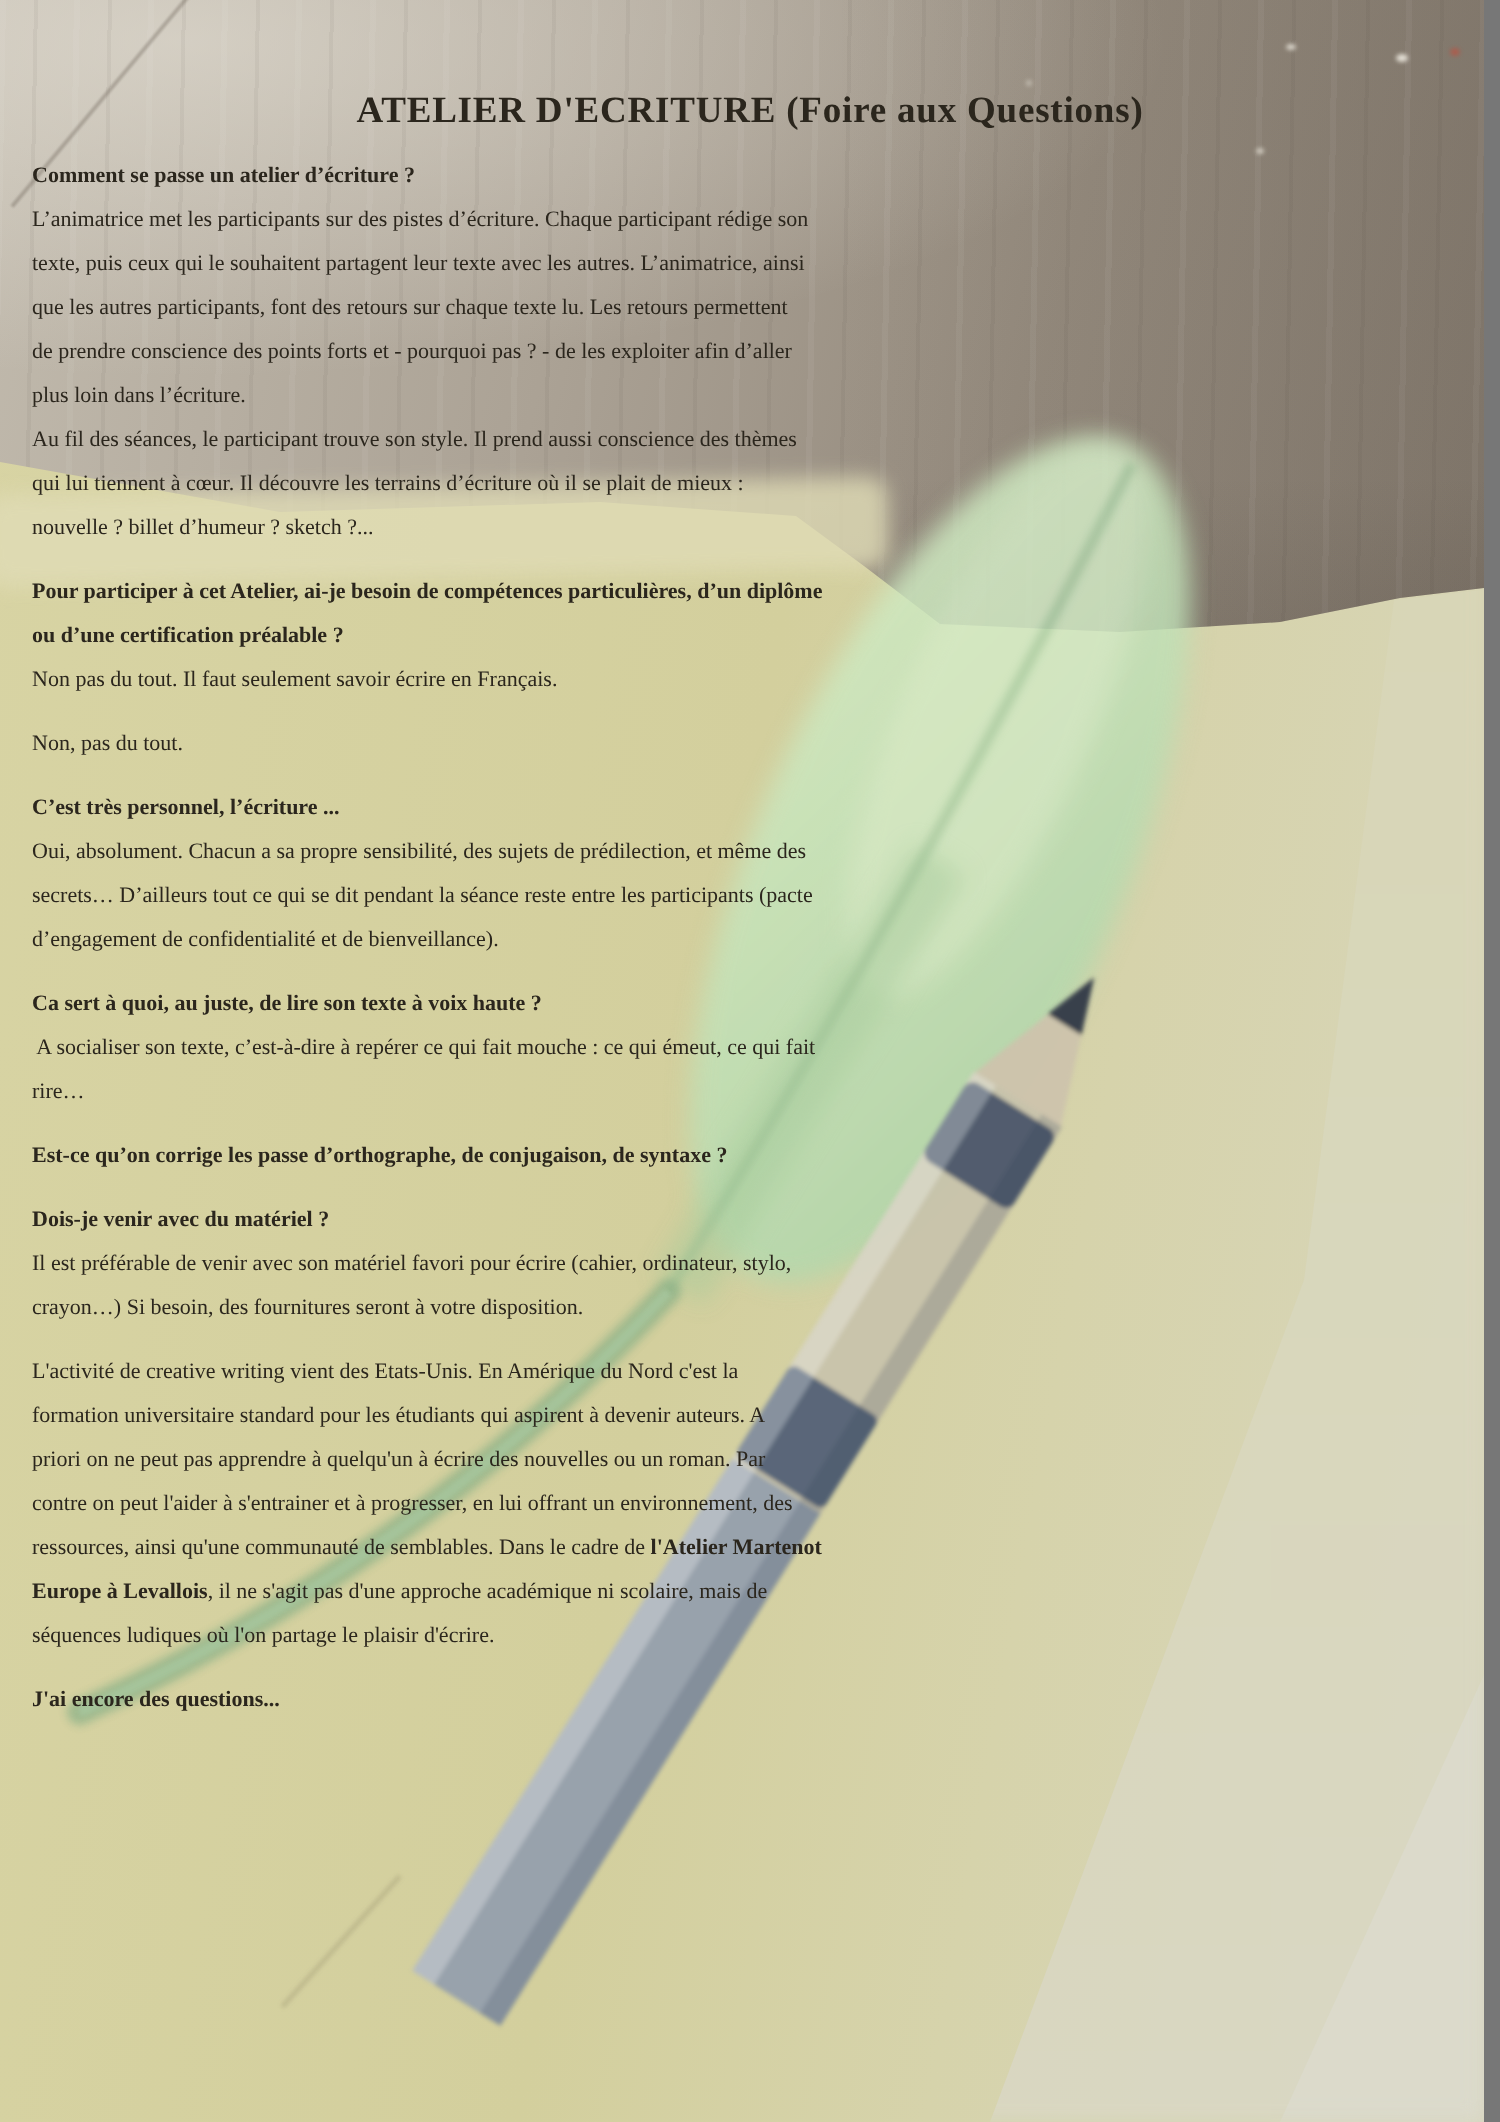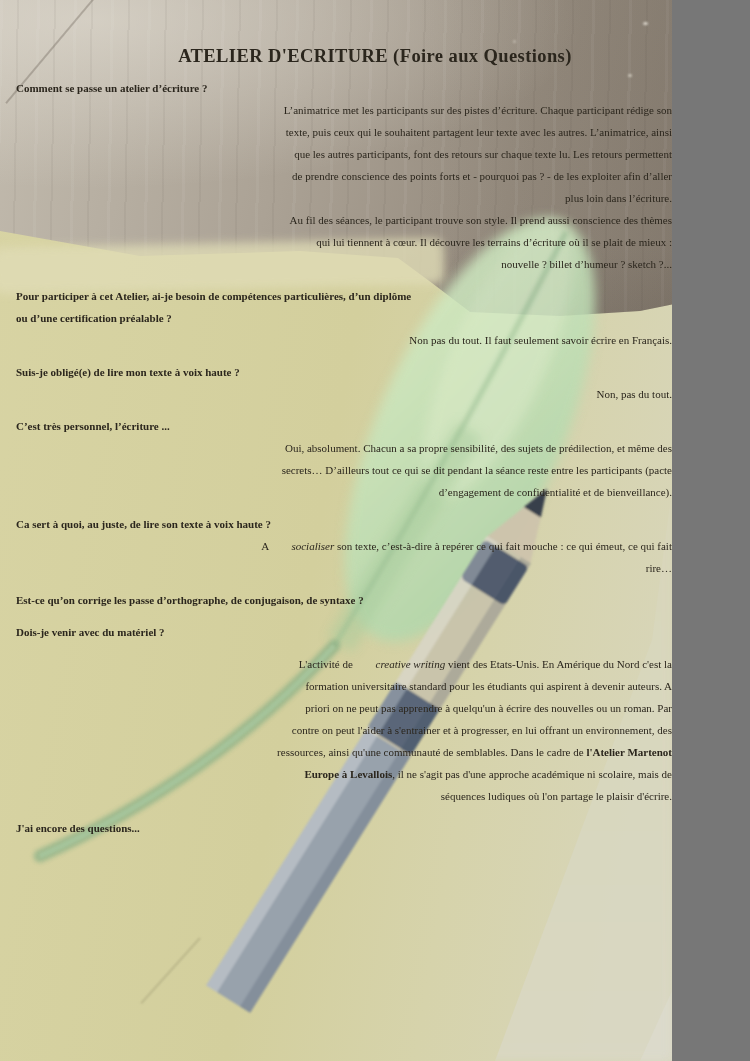--- a/index.html
+++ b/index.html
@@ -1,17 +1,17 @@
 <!DOCTYPE html>
 <html><head>
 <meta charset="utf-8">
 <style>
   html,body{margin:0;padding:0;background:#777;}
   .page{
-    position:relative;width:672px;height:1061px;overflow:hidden;
+    position:relative;width:742px;height:1061px;overflow:hidden;
     font-family:"Liberation Serif","DejaVu Serif",serif;
     color:#2b261d;
   }
   
   .bg, .bg > *{position:absolute;}
   .bg{inset:0;}
   .bg-paper{
     inset:0;
     background:linear-gradient(100deg,#d8d4a4 0%,#d3cf9d 48%,#d6d3ab 70%,#d8d6bd 100%);
   }
@@ -71,22 +71,22 @@
   .title{
     position:relative;left:-16px;width:750px;margin:0 0 10px 0;
     font-size:18.5px;line-height:22px;font-weight:700;text-align:center;
     letter-spacing:.4px;white-space:pre;
   }
   .sec{margin:10px 0 0 0;}
   .q,.a{
     margin:0;font-size:11px;line-height:22px;white-space:pre;
   }
   .q{font-weight:700;}
-  .a{font-weight:400;text-align:right;}
-  .seg-i{font-style:italic;margin-left:20px;}
+  .a{font-weight:400;}
+  .seg-i{}
   .seg-b{font-weight:700;}
 </style>
 </head>
 <body>
 
 <div class="page">
 
   <div class="bg">
     <div class="bg-paper"></div>
     <div class="bg-paper-light"></div>
@@ -155,21 +155,20 @@
 nouvelle ? billet d’humeur ? sketch ?...</span></p>
     </section>
 
     <section class="sec">
       <h2 class="q">Pour participer à cet Atelier, ai-je besoin de compétences particulières, d’un diplôme
 ou d’une certification préalable ?</h2>
       <p class="a"><span>Non pas du tout. Il faut seulement savoir écrire en Français.</span></p>
     </section>
 
     <section class="sec">
-      <h2 class="q">Suis-je obligé(e) de lire mon texte à voix haute ?</h2>
       <p class="a"><span>Non, pas du tout.</span></p>
     </section>
 
     <section class="sec">
       <h2 class="q">C’est très personnel, l’écriture ...</h2>
       <p class="a"><span>Oui, absolument. Chacun a sa propre sensibilité, des sujets de prédilection, et même des
 secrets… D’ailleurs tout ce qui se dit pendant la séance reste entre les participants (pacte
 d’engagement de confidentialité et de bienveillance).</span></p>
     </section>
 
@@ -178,20 +177,22 @@
       <p class="a"><span> A </span><span class="seg-i">socialiser</span><span> son texte, c’est-à-dire à repérer ce qui fait mouche : ce qui émeut, ce qui fait
 rire…</span></p>
     </section>
 
     <section class="sec">
       <h2 class="q">Est-ce qu’on corrige les passe d’orthographe, de conjugaison, de syntaxe ?</h2>
     </section>
 
     <section class="sec">
       <h2 class="q">Dois-je venir avec du matériel ?</h2>
+      <p class="a"><span>Il est préférable de venir avec son matériel favori pour écrire (cahier, ordinateur, stylo,
+crayon…) Si besoin, des fournitures seront à votre disposition.</span></p>
     </section>
 
     <section class="sec">
       <p class="a"><span>L'activité de </span><span class="seg-i">creative writing</span><span> vient des Etats-Unis. En Amérique du Nord c'est la
 formation universitaire standard pour les étudiants qui aspirent à devenir auteurs. A
 priori on ne peut pas apprendre à quelqu'un à écrire des nouvelles ou un roman. Par
 contre on peut l'aider à s'entrainer et à progresser, en lui offrant un environnement, des
 ressources, ainsi qu'une communauté de semblables. Dans le cadre de </span><span class="seg-b">l'Atelier Martenot
 Europe à Levallois</span><span>, il ne s'agit pas d'une approche académique ni scolaire, mais de
 séquences ludiques où l'on partage le plaisir d'écrire.</span></p>

